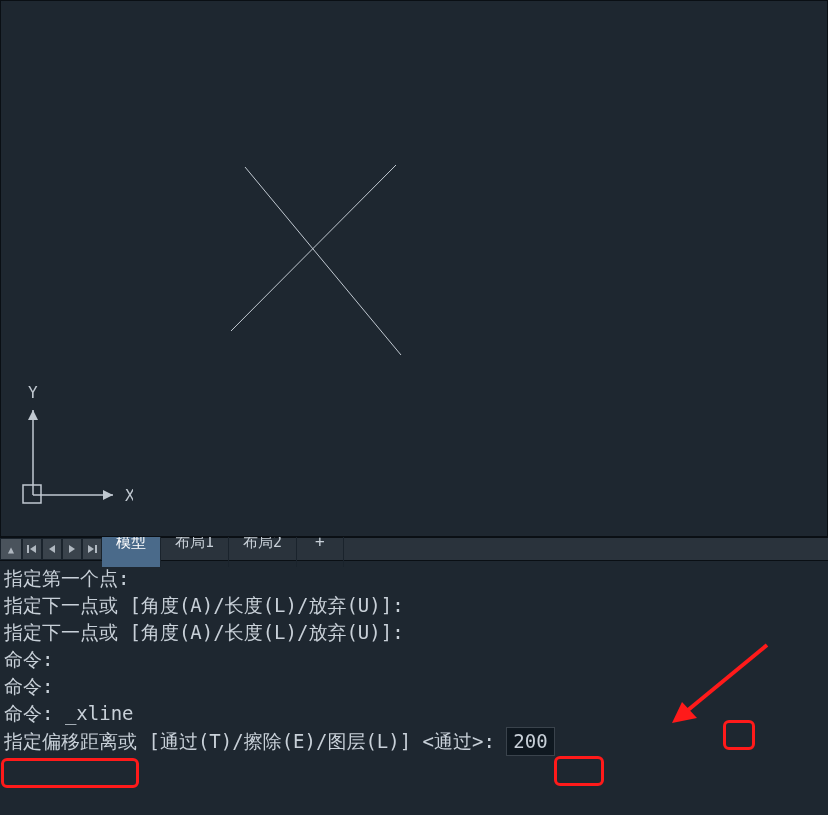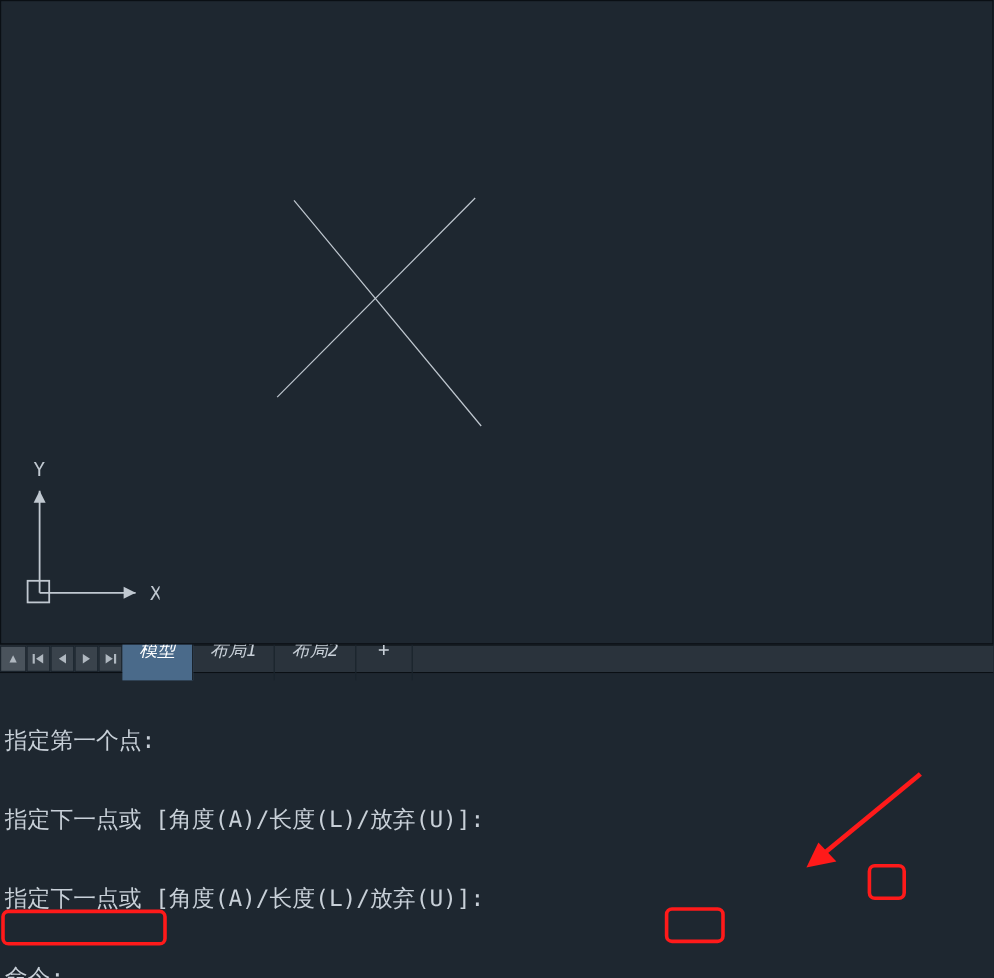--- a/index.html
+++ b/index.html
@@ -58,40 +58,38 @@
       width: 22px;
     }
     .tab {
       padding: 0 14px;
       height: 36px;
       line-height: 22px;
       font-size: 15px;
       color: #c8d0d8;
       border-right: 1px solid #1a232c;
       cursor: pointer;
-      font-style: italic;
     }
     .tab.active {
       background: #4a6a8a;
       color: #fff;
     }
     .tab.plus {
       padding: 0 18px;
       font-size: 16px;
     }
     .command-history {
       padding: 4px 6px 2px 4px;
       background: #1e2730;
       line-height: 27px;
       font-size: 19px;
     }
     .cmd-line {
       white-space: nowrap;
       position: relative;
-      margin-top: 39px;
     }
     .input-box {
       display: inline-block;
       background: #0f1820;
       border: 1px solid #3a434c;
       padding: 0 6px;
       min-width: 20px;
       color: #c8d0d8;
     }
     .highlight-red {
@@ -155,20 +153,24 @@
   <div class="tab">布局2</div>
   <div class="tab plus">+</div>
 </div>
 
 <div class="command-history">
   <div class="cmd-line">指定第一个点:</div>
   <div class="cmd-line">指定下一点或 [角度(A)/长度(L)/放弃(U)]:</div>
   <div class="cmd-line">指定下一点或 [角度(A)/长度(L)/放弃(U)]:</div>
   <div class="cmd-line">命令:</div>
   <div class="cmd-line">命令:</div>
+  <div class="cmd-line"><span>命令: </span><span>_xline</span></div>
+  <div class="cmd-line">
+    <span>指定偏移距离</span><span>或 [通过(T)/擦除(E)/图层(L)] &lt;通过&gt;: </span><span class="input-box">200</span>
+  </div>
 </div>
 
 <div class="highlight-red" style="left:723px; top:720px; width:32px; height:30px;"></div>
 <div class="highlight-red" style="left:1px; top:758px; width:138px; height:30px;"></div>
 <div class="highlight-red" style="left:554px; top:756px; width:50px; height:30px;"></div>
 
 <svg class="arrow-svg" style="left:662px; top:640px; width:110px; height:90px;">
   <line x1="105" y1="5" x2="20" y2="75" stroke="#ff1a1a" stroke-width="4"></line>
   <polygon points="10,83 20,62 35,78" fill="#ff1a1a"></polygon>
 </svg>

